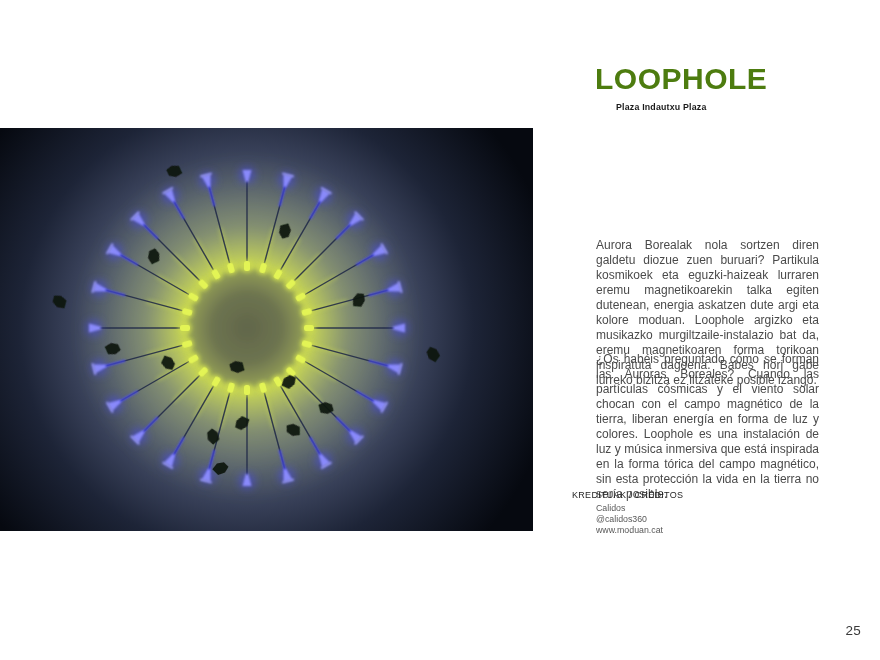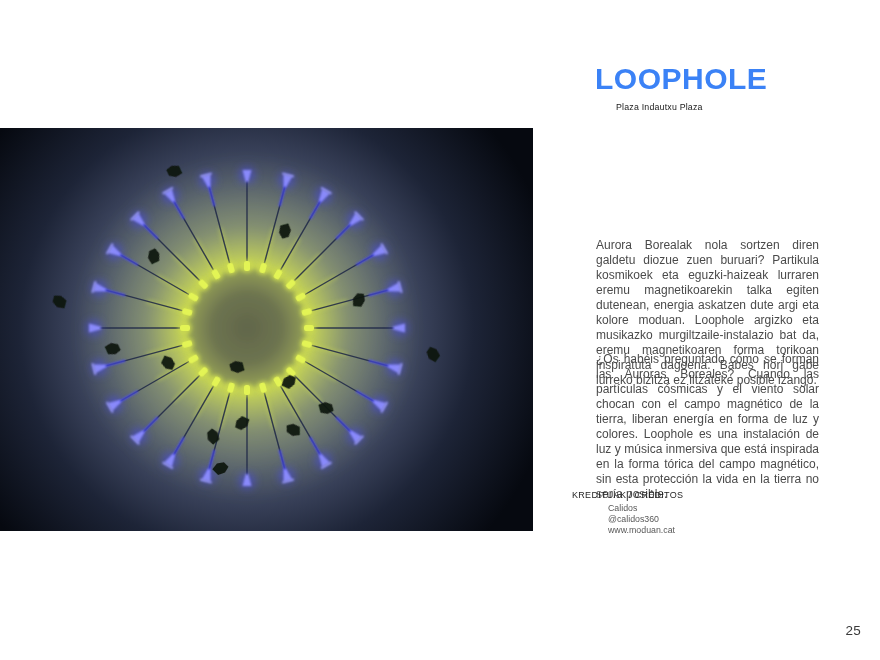--- a/index.html
+++ b/index.html
@@ -15,46 +15,45 @@
     position: absolute;
     left: 0; top: 128px;
     width: 533px; height: 403px;
     background: #0a0d15;
     overflow: hidden;
   }
   .photo svg { display: block; }
   .title {
     position: absolute; left: 595px; top: 64px;
     font-size: 30px; font-weight: bold; letter-spacing: 0.5px;
-    color: #3b82f6; line-height: 1;
+    color: #4d7c0f; line-height: 1;
   }
   .subtitle {
     position: absolute; left: 596px; top: 102px;
-    font-size: 8.8px; font-weight: normal; letter-spacing: 0.2px;
+    font-size: 8.8px; font-weight: bold; letter-spacing: 0.2px;
     color: #1a1a1a;
     padding-left: 20px;
   }
   .para {
     position: absolute; left: 596px; width: 223px;
     font-size: 12px; line-height: 15px;
     color: #4a4a4a;
     text-align: justify;
   }
   .para-eu { top: 238px; }
   .para-es { top: 352px; }
   .credits-heading {
     position: absolute; left: 572px; top: 490px;
     font-size: 9px; font-weight: normal; letter-spacing: 0.3px;
     color: #1f1f1f;
   }
   .credits-lines {
     position: absolute; left: 596px; top: 503px;
     font-size: 8.8px; line-height: 10.8px;
     color: #585858;
-    margin-left: 12px;
   }
   .credits-lines div { white-space: nowrap; }
   .page-number {
     position: absolute; right: 19px; top: 623px;
     font-size: 13.5px; color: #3a3a3a; letter-spacing: 0.3px;
   }
 </style>
 </head>
 <body>
 

